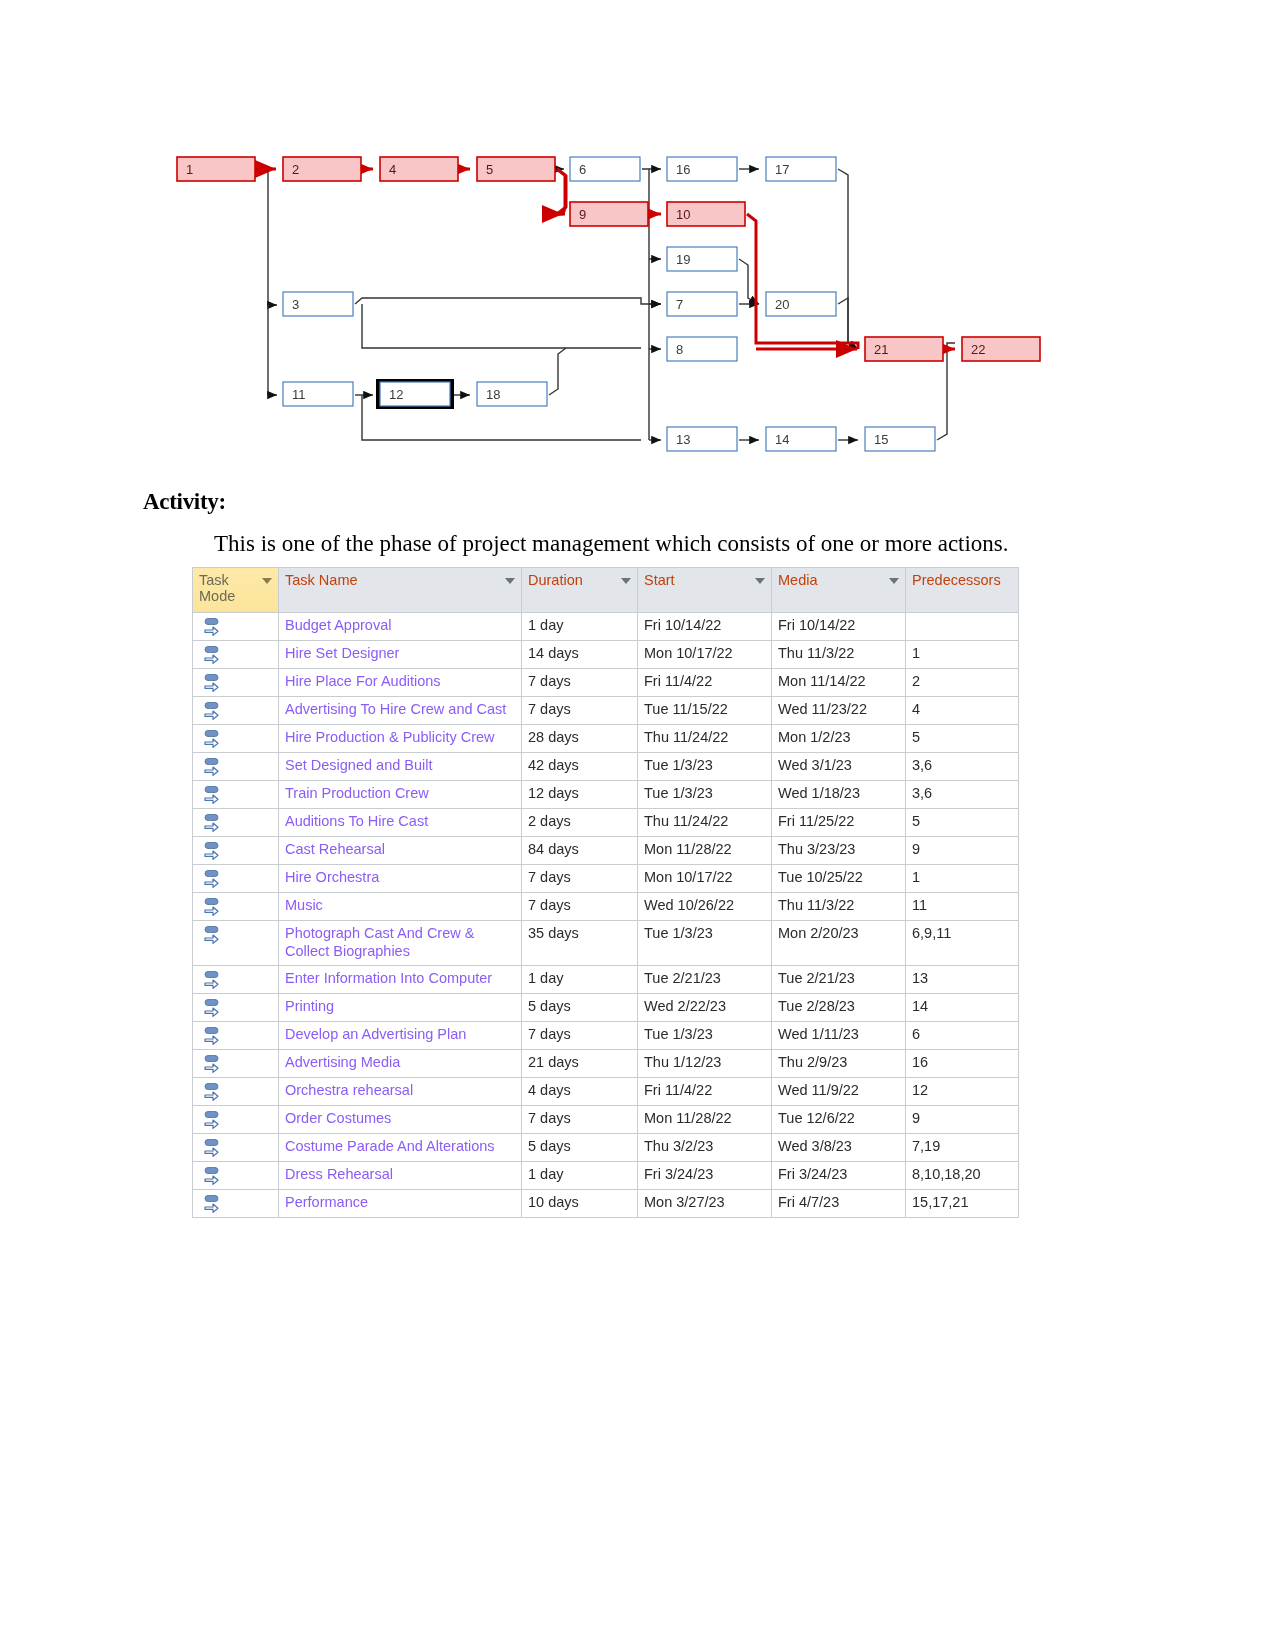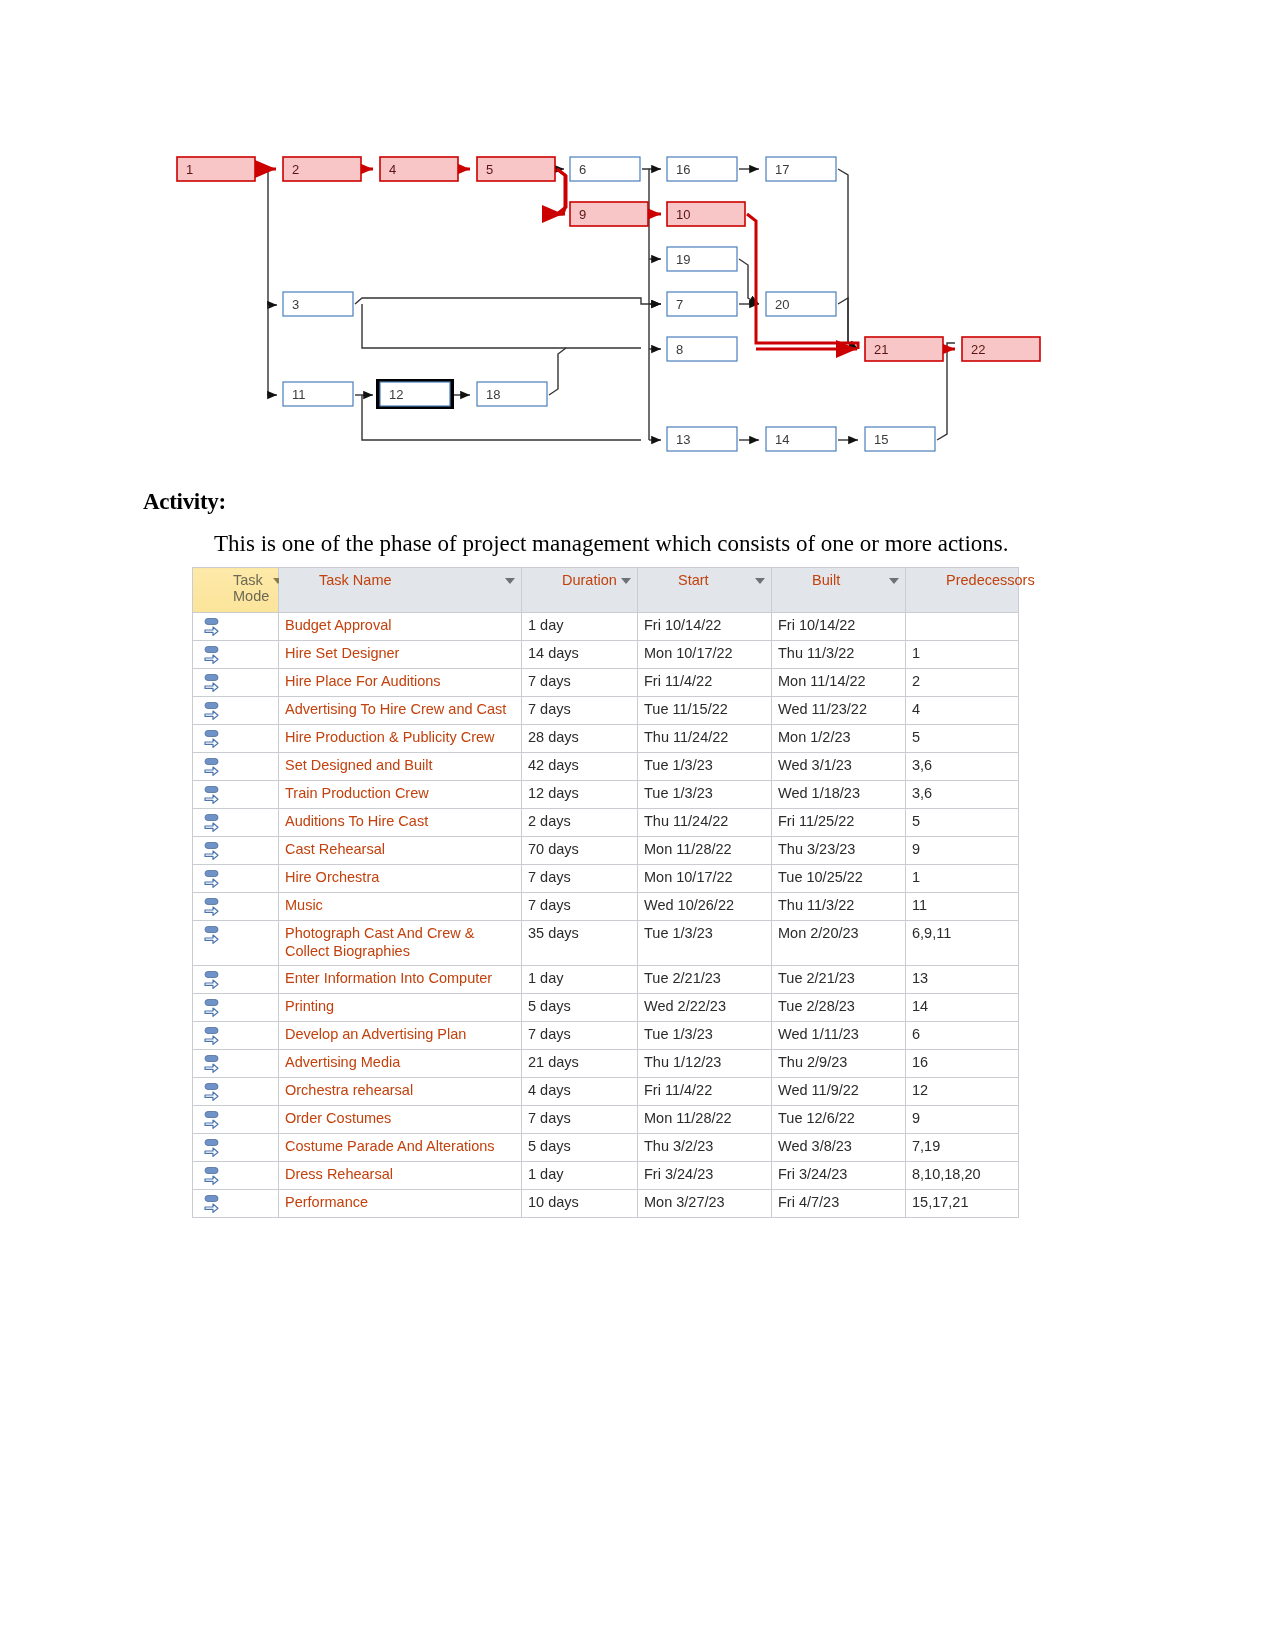--- a/index.html
+++ b/index.html
@@ -90,42 +90,42 @@
     color: #6c6a53;
     width: 86px;
   }
   .th-inner {
     display: flex;
     align-items: flex-start;
     justify-content: space-between;
     gap: 4px;
     height: 100%;
   }
-  .th-text { display: block; margin-left: 34px; }
+  .th-text { display: block; }
   .filter-arrow {
     width: 0; height: 0;
     border-left: 5px solid transparent;
     border-right: 5px solid transparent;
     border-top: 6px solid #6d7279;
     margin-top: 6px;
     flex: 0 0 auto;
   }
   .th-taskmode .filter-arrow { border-top-color: #8a7c4a; }
 
   
   col.c-mode   { width: 86px; }
   col.c-name   { width: 243px; }
   col.c-dur    { width: 116px; }
   col.c-start  { width: 134px; }
   col.c-finish { width: 134px; }
   col.c-pred   { width: 113px; }
 
   #task-table tbody td { padding: 4px 5px 4px 6px; line-height: 1.24; }
   #task-table tbody td.cell-mode { padding: 3px 0 0 10px; }
-  #task-table tbody td.cell-name { color: #c2410c; }
+  #task-table tbody td.cell-name { color: #8b5cf6; }
 
   tr.selected td { border-top: 2px solid #7a7a7a; border-bottom: 2px solid #7a7a7a; }
   tr.selected td.cell-mode { border-left: 2px solid #7a7a7a; }
 
   
   .mode-icon { display: block; width: 24px; height: 24px; }
 </style>
 </head>
 <body>
 
@@ -323,21 +323,21 @@
         </div>
       </th>
       <th>
         <div class="th-inner">
           <span class="th-text">Start</span>
           <span class="filter-arrow"></span>
         </div>
       </th>
       <th>
         <div class="th-inner">
-          <span class="th-text">Built</span>
+          <span class="th-text">Media</span>
           <span class="filter-arrow"></span>
         </div>
       </th>
       <th>
         <div class="th-inner">
           <span class="th-text">Predecessors</span>
         </div>
       </th>
     </tr>
   </thead>
@@ -447,21 +447,21 @@
         <td>5</td>
       </tr>
       <tr>
         <td class="cell-mode">
           <svg class="mode-icon" viewBox="0 0 24 24">
   <rect x="2" y="2.5" width="13" height="6" rx="3" fill="#6f93c7" stroke="#4f6f9e" stroke-width="0.8"></rect>
   <path d="M2 14 h8 v-3 l5 4.2 -5 4.2 v-3 h-8 z" fill="#ffffff" stroke="#4a74ad" stroke-width="1.2" stroke-linejoin="round"></path>
 </svg>
         </td>
         <td class="cell-name">Cast Rehearsal</td>
-        <td>70 days</td>
+        <td>84 days</td>
         <td>Mon 11/28/22</td>
         <td>Thu 3/23/23</td>
         <td>9</td>
       </tr>
       <tr>
         <td class="cell-mode">
           <svg class="mode-icon" viewBox="0 0 24 24">
   <rect x="2" y="2.5" width="13" height="6" rx="3" fill="#6f93c7" stroke="#4f6f9e" stroke-width="0.8"></rect>
   <path d="M2 14 h8 v-3 l5 4.2 -5 4.2 v-3 h-8 z" fill="#ffffff" stroke="#4a74ad" stroke-width="1.2" stroke-linejoin="round"></path>
 </svg>

